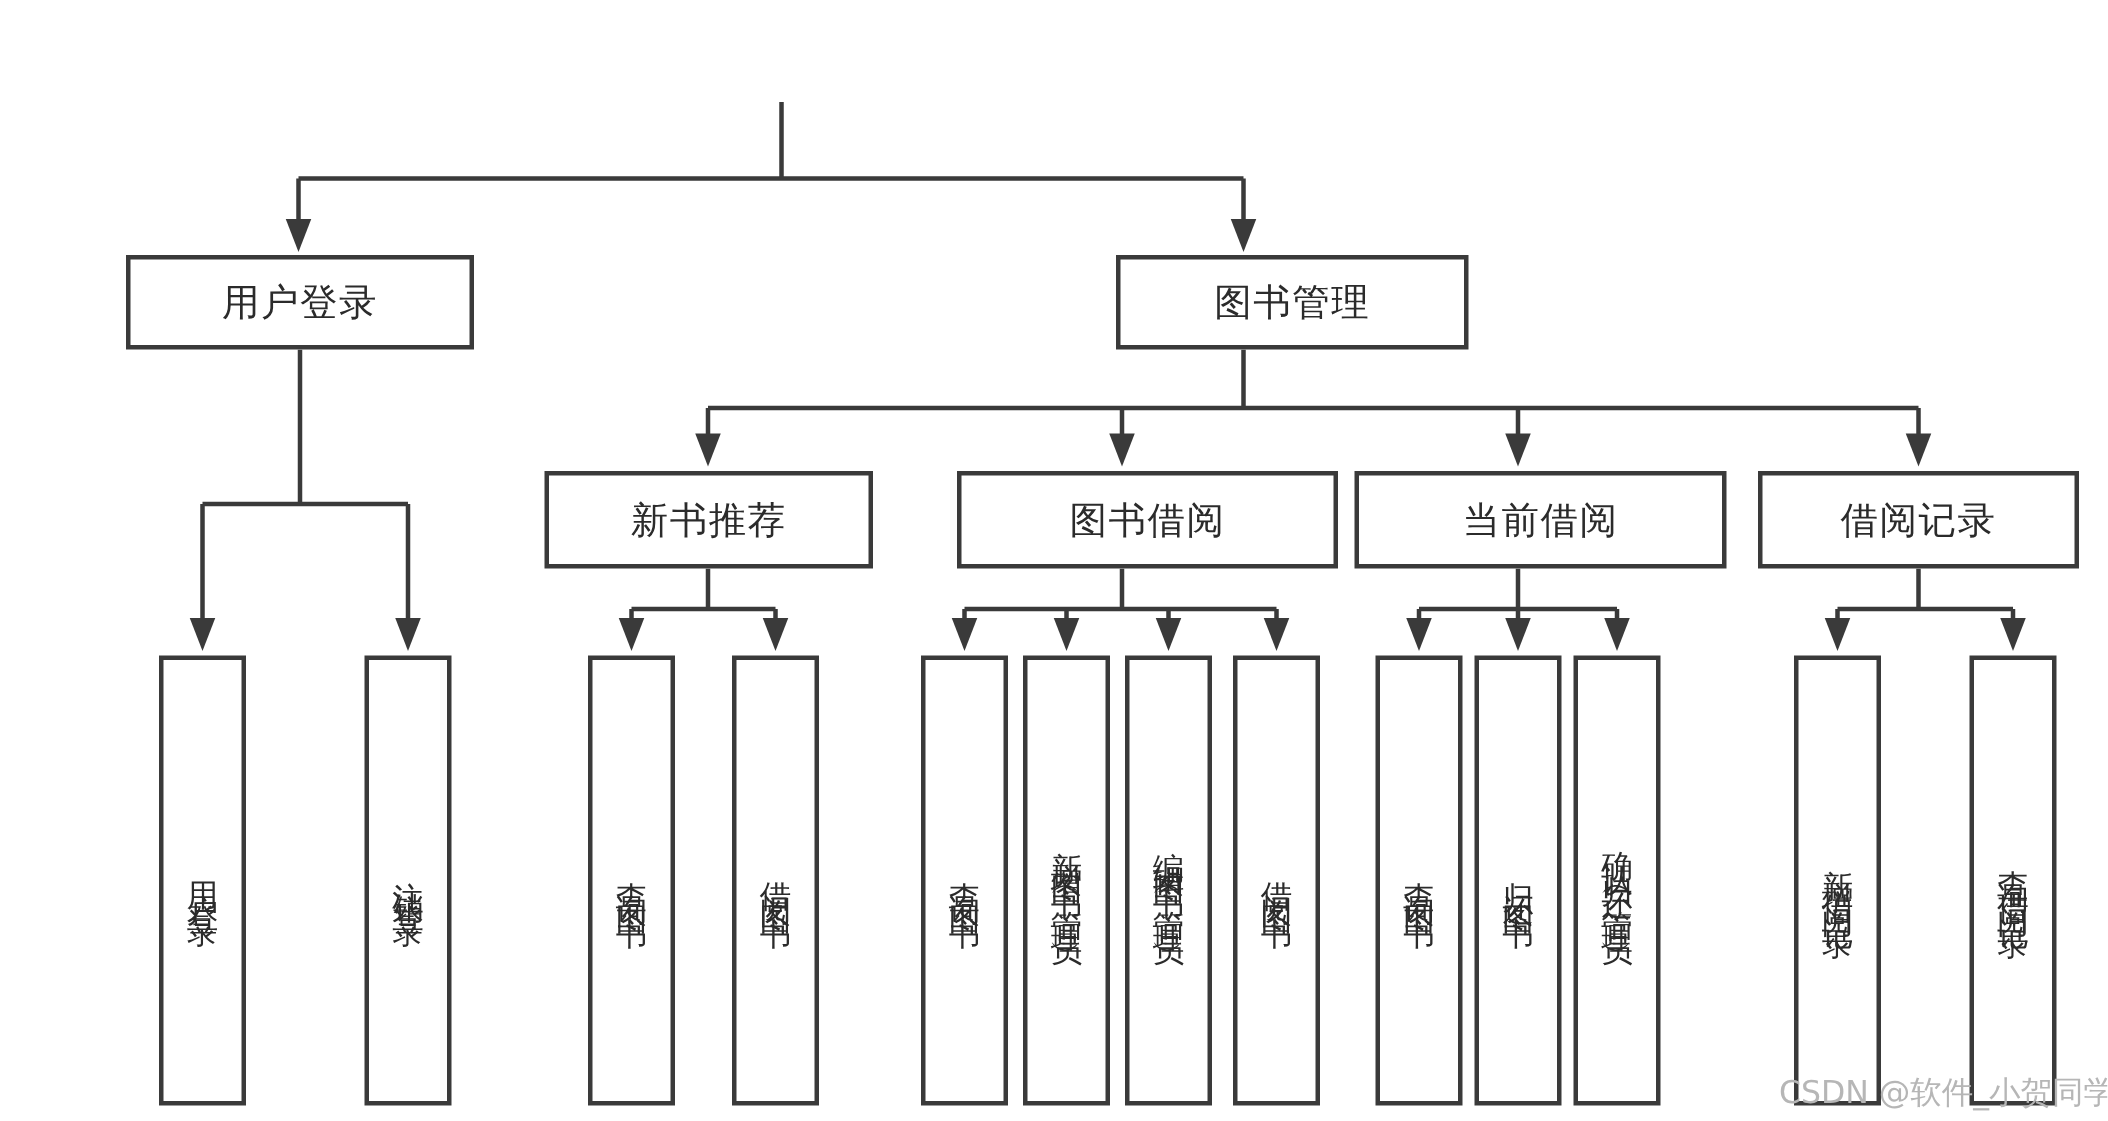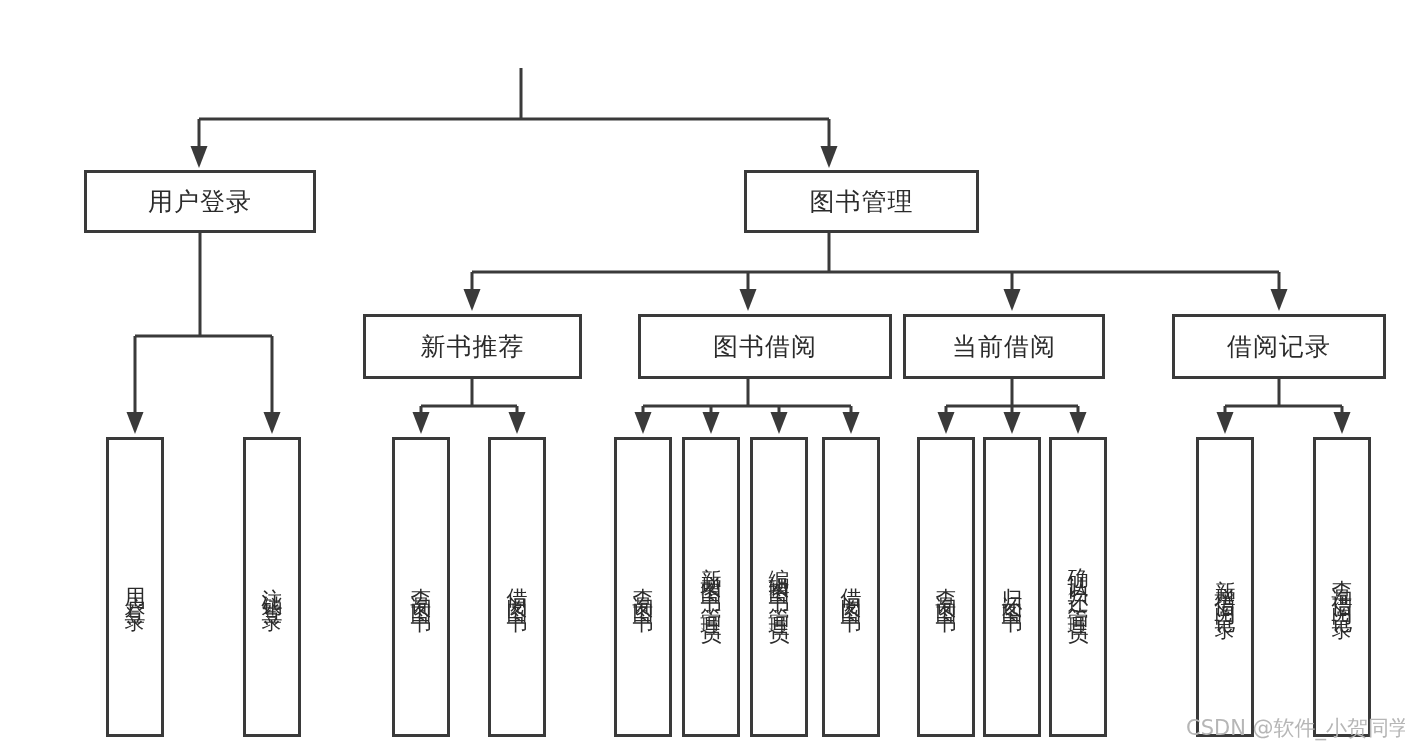--- a/index.html
+++ b/index.html
@@ -37,21 +37,21 @@
     width:58px;height:300px;top:437px;
     writing-mode:vertical-rl;
     text-orientation:mixed;
     font-size:21px;
     letter-spacing:8px;
   }
   .n-login{left:84px;top:170px;width:232px;height:63px;}
   .n-mgmt{left:712px;top:170px;width:235px;height:63px;margin-left:32px;}
   .n-newbook{left:363px;top:314px;width:219px;height:65px;}
   .n-borrow{left:638px;top:314px;width:254px;height:65px;}
-  .n-current{left:903px;top:314px;width:202px;height:65px;}
+  .n-current{left:903px;top:314px;width:248px;height:65px;}
   .n-records{left:1172px;top:314px;width:214px;height:65px;}
   .lf-login{left:106px;}  .lf-logout{left:243px;}
   .lf-nb1{left:392px;}    .lf-nb2{left:488px;}
   .lf-bb1{left:614px;}    .lf-bb2{left:682px;}
   .lf-bb3{left:750px;}    .lf-bb4{left:822px;}
   .lf-cb1{left:917px;}    .lf-cb2{left:983px;}
   .lf-cb3{left:1049px;}
   .lf-br1{left:1196px;}   .lf-br2{left:1313px;}
   .watermark{
     position:absolute;left:1186px;top:714px;

